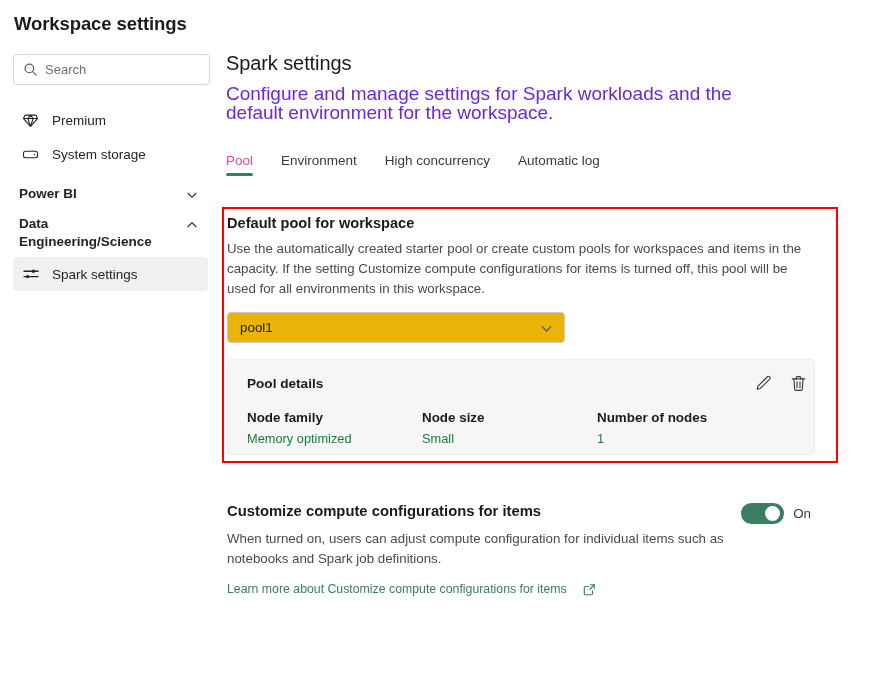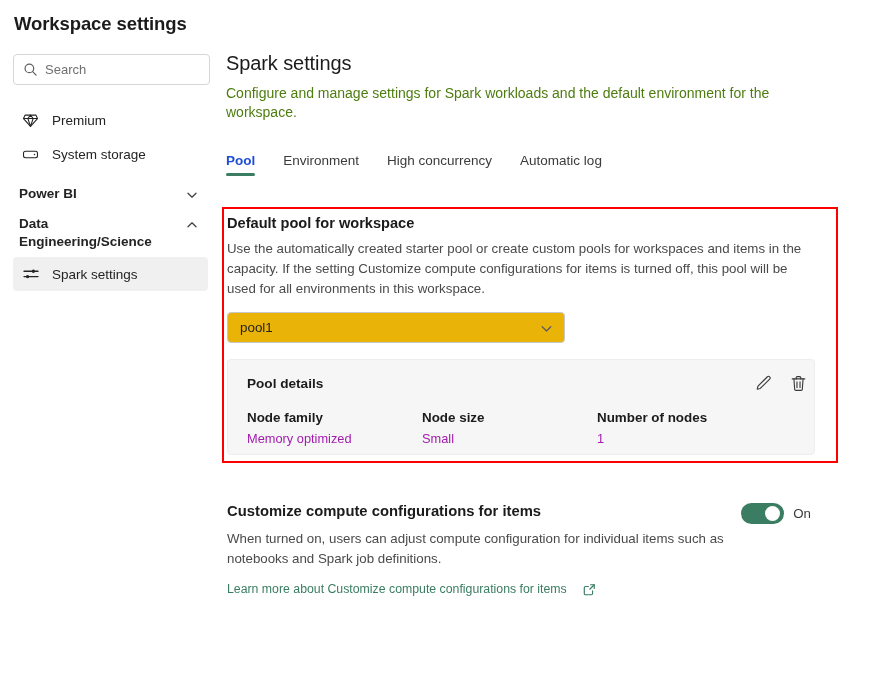--- a/index.html
+++ b/index.html
@@ -61,29 +61,29 @@
     margin: 0 14px 0 13px;
     padding: 6px 9px 6px 6px;
     cursor: pointer;
   }
   .nav-group-label { font-size: 13.5px; font-weight: bold; color: #242424; line-height: 18px; max-width: 140px; }
   .chev { width: 14px; height: 14px; flex: none; margin-top: 3px; color: #424242; }
 
   
   .main { position: absolute; left: 226px; top: 52px; width: 640px; }
   .main-h1 { font-size: 20px; font-weight: normal; color: #1b1b1b; margin: 0 0 9px 0; letter-spacing:-0.1px;}
-  .main-sub { font-size: 14px; color: #4d7c0f; line-height: 19px; width: 555px; margin: 0; }
+  .main-sub { font-size: 19px; color: #6d28d9; line-height: 19px; width: 555px; margin: 0; }
 
   
   .tabs { display: flex; align-items: flex-end; margin-top: 24px; height: 30px; }
   .tab {
     position: relative; font-size: 13.5px; color: #3b3b3b;
     margin-right: 28px; padding-bottom: 8px; cursor: pointer; white-space: nowrap;
   }
-  .tab.active { font-weight: bold; color: #1d4ed8; }
+  .tab.active { font-weight: normal; color: #ec4899; }
   .tab.active::after {
     content: ""; position: absolute; left: 0; right: 0; bottom: 0;
     height: 3px; border-radius: 2px; background: var(--accent, #3a7d62);
   }
 
   
   .redbox {
     position: absolute; left: 222px; top: 207px;
     width: 616px; height: 256px;
     border: 2px solid #fe0000;
@@ -114,21 +114,21 @@
     padding: 14px 6px 0 19px;
   }
   .pool-card-head { display: flex; align-items: center; justify-content: space-between; }
   .pool-card-title { font-size: 13.6px; font-weight: bold; color: #1b1b1b; }
   .pool-card-actions { display: flex; align-items: center; gap: 16px; }
   .icon-btn { width: 19px; height: 19px; color: #3a3a3a; cursor: pointer; display:flex; }
 
   .pool-grid { display: flex; margin-top: 17px; }
   .pool-col { width: 175px; }
   .pool-col-label { font-size: 13.4px; font-weight: bold; color: #1b1b1b; margin-bottom: 6px; }
-  .pool-col-value { font-size: 12.8px; color: #a21caf; }
+  .pool-col-value { font-size: 12.8px; color: #15803d; }
 
   
   .customize { position: absolute; left: 227px; top: 503px; width: 600px; }
   .cz-head { display: flex; align-items: flex-end; }
   .cz-title { font-size: 14.8px; font-weight: bold; color: #1b1b1b; flex: 1; }
   .cz-toggle-wrap { display: flex; align-items: center; position: absolute; right: 16px; top: 0; }
   .toggle {
     width: 43px; height: 21px; border-radius: 11px;
     background: var(--accent, #3a7d62); position: relative; cursor: pointer; flex: none;
   }

